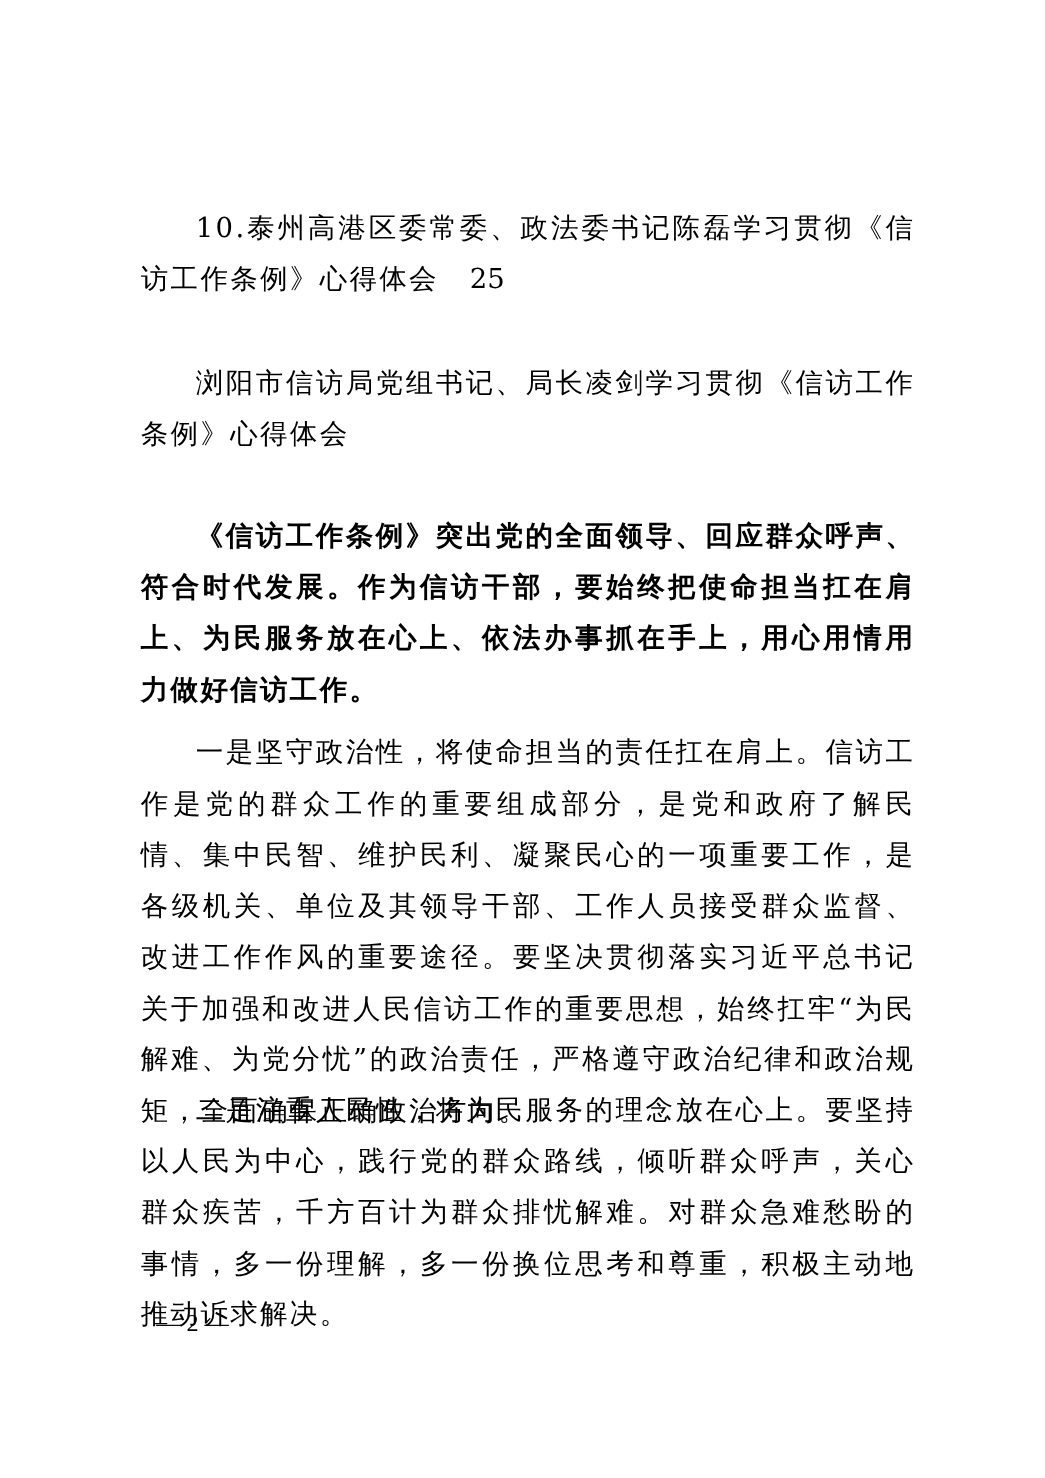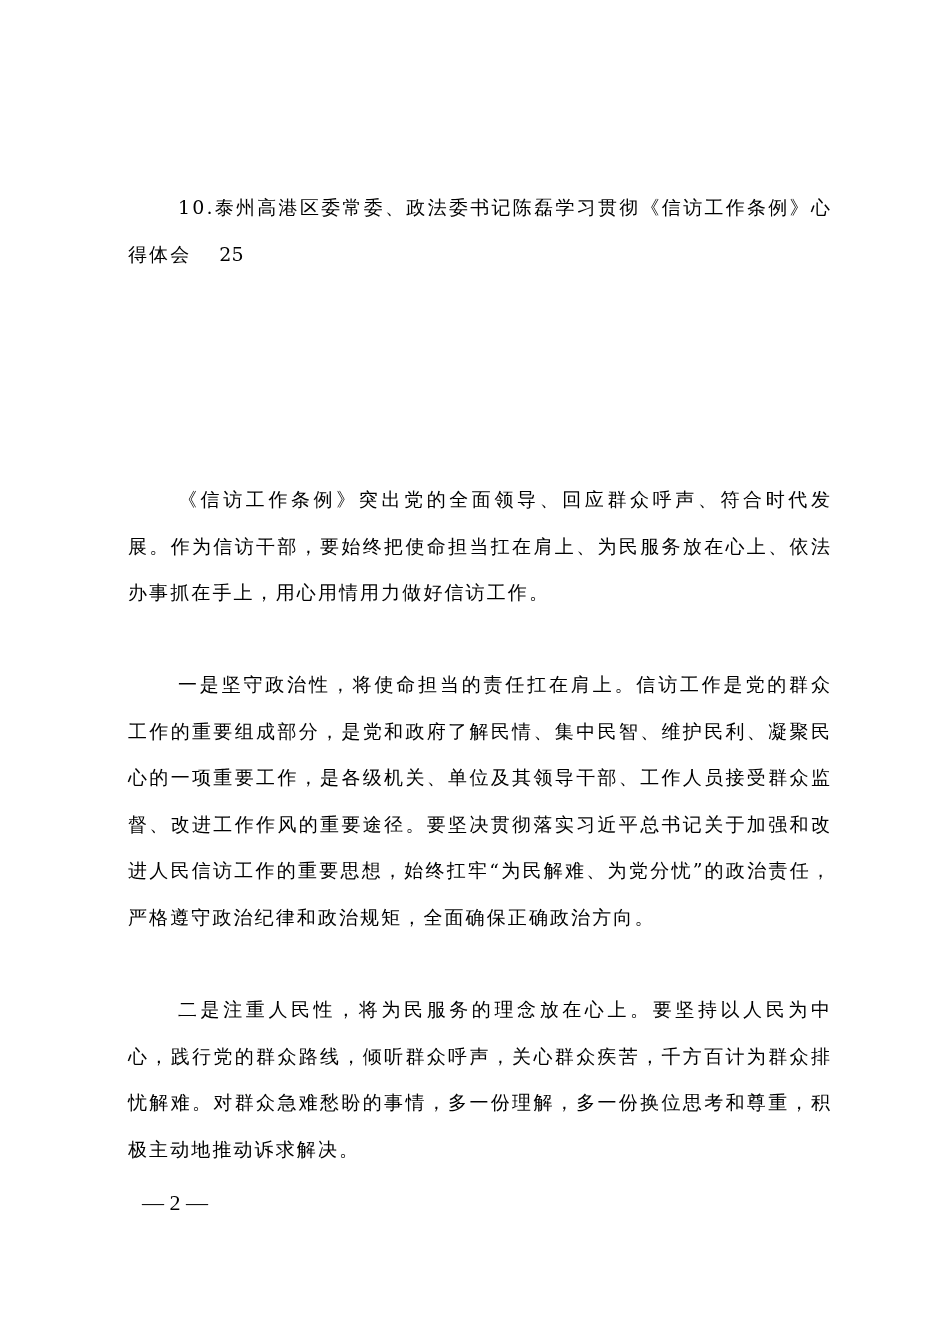--- a/index.html
+++ b/index.html
@@ -19,30 +19,30 @@
       position: absolute;
       left: 0; top: 0;
       width: 950px;
       height: 1344px;
       background: #ffffff;
     }
     .para {
       position: absolute;
       left: 128px;
       width: 704px;
-      font-size: 19px;
+      font-size: 25px;
       line-height: 46.5px;
       letter-spacing: 2.1px;
       text-align: justify;
       text-indent: 50px;
       margin: 0;
     }
     #toc-entry { top: 184px; }
     #article-title { top: 325px; }
-    #para-intro { top: 476px; }
+    #para-intro { top: 464px; font-weight: bold; }
     #para-one { top: 661px; }
     #para-two { top: 986px; }
     .toc-page {
       margin-left: 28px;
       letter-spacing: 0;
     }
     .footer {
       position: absolute;
       left: 142px;
       top: 1190px;
@@ -51,20 +51,21 @@
       letter-spacing: 0;
     }
   </style>
 </head>
 <body>
 
 <div class="page">
 
   <p class="para" id="toc-entry"><span>10.泰州高港区委常委、政法委书记陈磊学习贯彻《信访工作条例》心得体会</span><span class="toc-page">25</span></p>
 
+  <p class="para" id="article-title">浏阳市信访局党组书记、局长凌剑学习贯彻《信访工作条例》心得体会</p>
 
   <p class="para" id="para-intro">《信访工作条例》突出党的全面领导、回应群众呼声、符合时代发展。作为信访干部，要始终把使命担当扛在肩上、为民服务放在心上、依法办事抓在手上，用心用情用力做好信访工作。</p>
 
   <p class="para" id="para-one">一是坚守政治性，将使命担当的责任扛在肩上。信访工作是党的群众工作的重要组成部分，是党和政府了解民情、集中民智、维护民利、凝聚民心的一项重要工作，是各级机关、单位及其领导干部、工作人员接受群众监督、改进工作作风的重要途径。要坚决贯彻落实习近平总书记关于加强和改进人民信访工作的重要思想，始终扛牢“为民解难、为党分忧”的政治责任，严格遵守政治纪律和政治规矩，全面确保正确政治方向。</p>
 
   <p class="para" id="para-two">二是注重人民性，将为民服务的理念放在心上。要坚持以人民为中心，践行党的群众路线，倾听群众呼声，关心群众疾苦，千方百计为群众排忧解难。对群众急难愁盼的事情，多一份理解，多一份换位思考和尊重，积极主动地推动诉求解决。</p>
 
   <div class="footer">— 2 —</div>
 
 </div>

